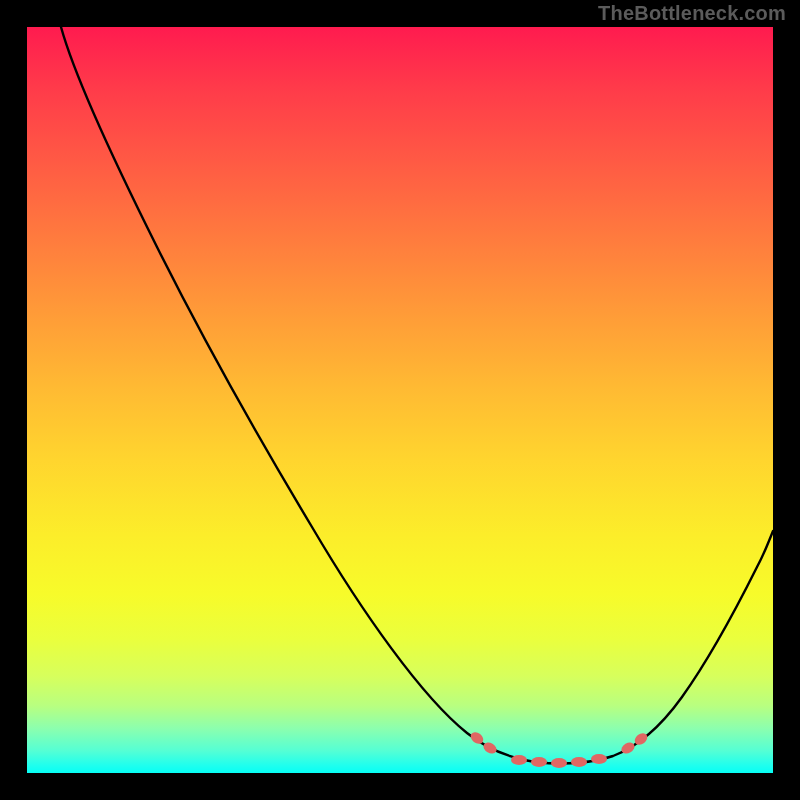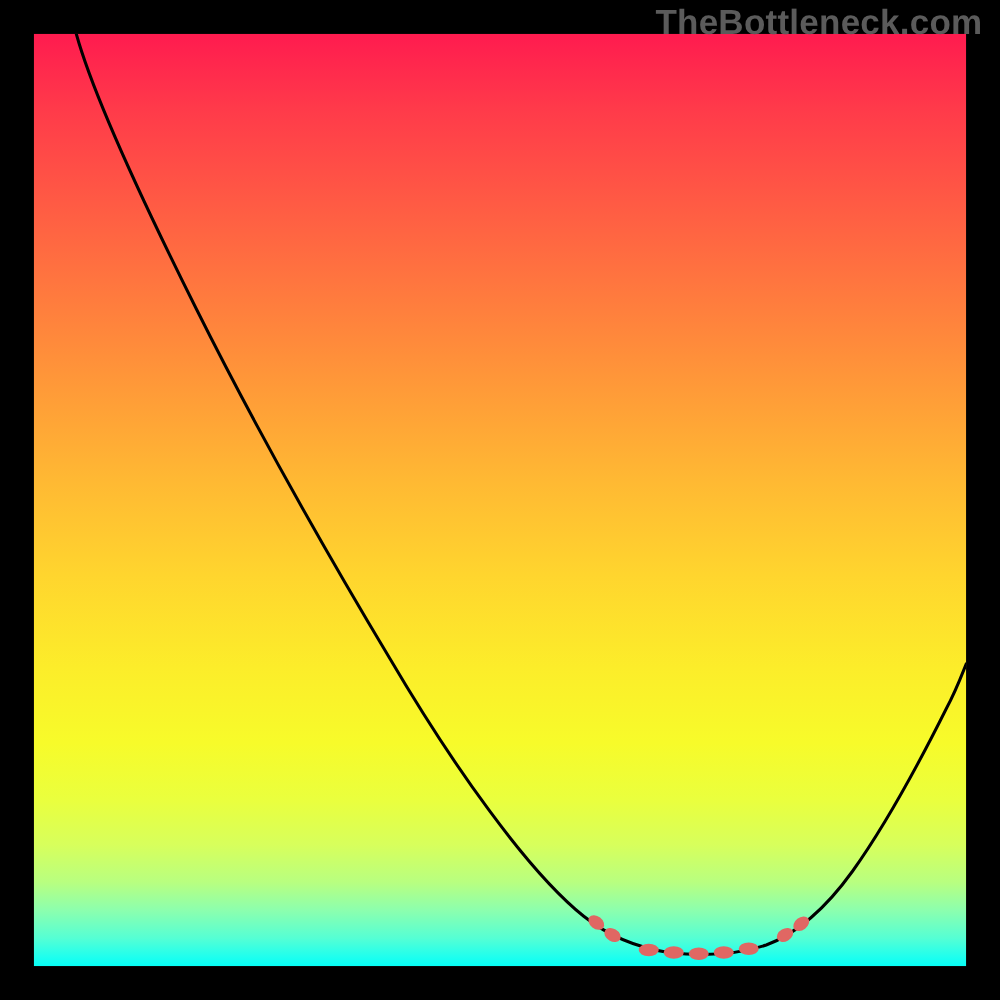--- a/index.html
+++ b/index.html
@@ -8,21 +8,21 @@
     position: relative;
     width: 800px;
     height: 800px;
     background: #000;
   }
   .watermark {
     position: absolute;
     top: 2px;
     right: 14px;
     font-family: Arial, Helvetica, sans-serif;
-    font-size: 28px;
+    font-size: 20px;
     font-weight: 600;
     color: #5b5b5b;
     letter-spacing: 0.2px;
     z-index: 10;
   }
   .plot-area {
     position: absolute;
     left: 27px;
     top: 27px;
     width: 746px;

